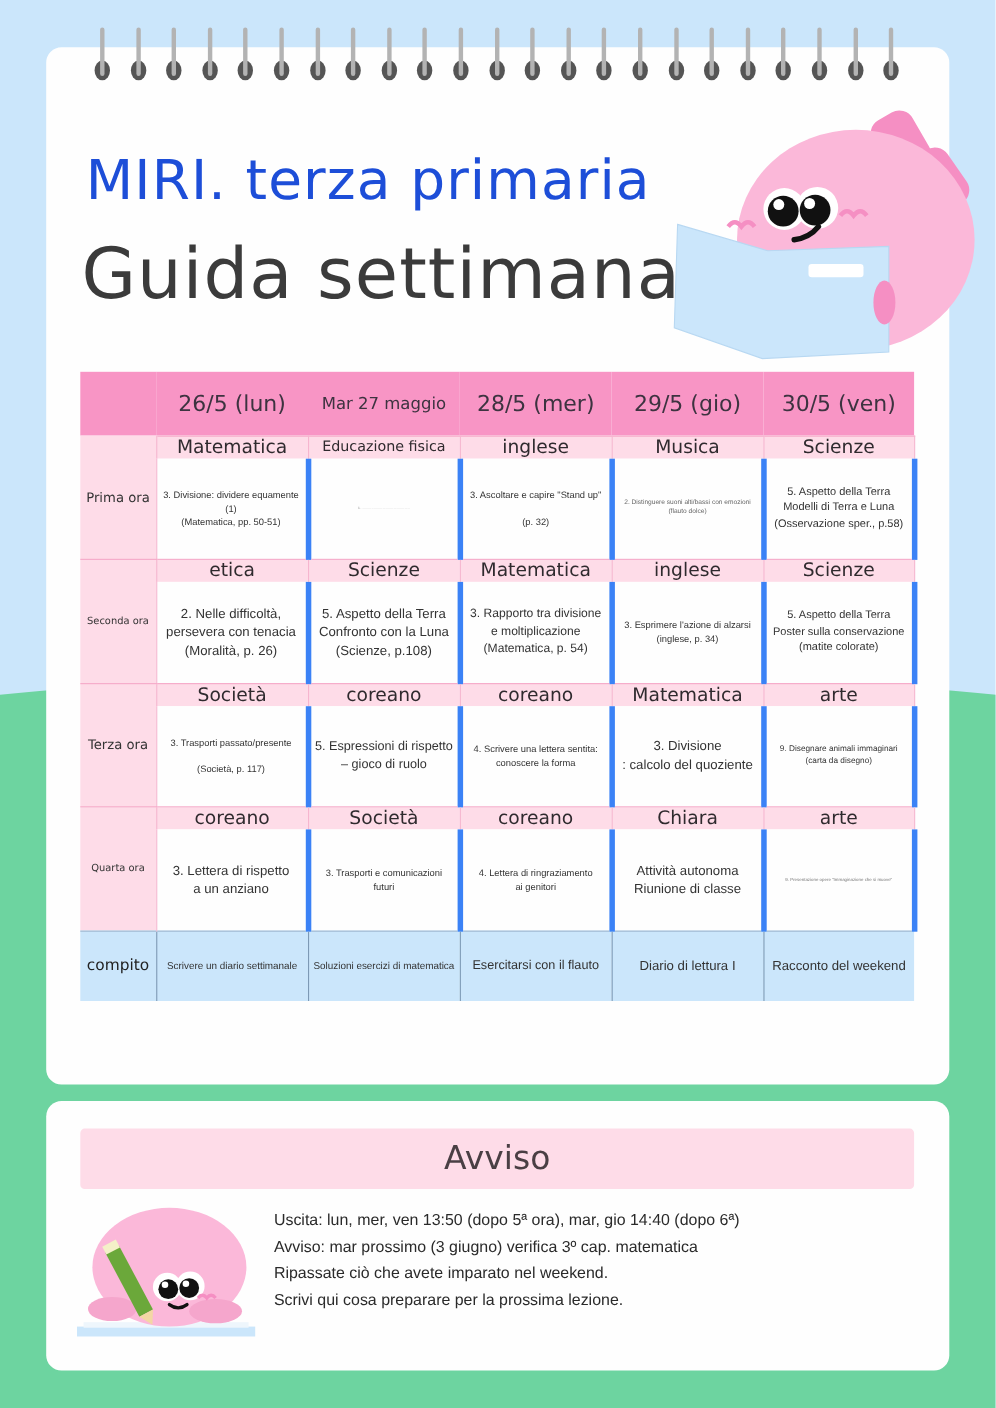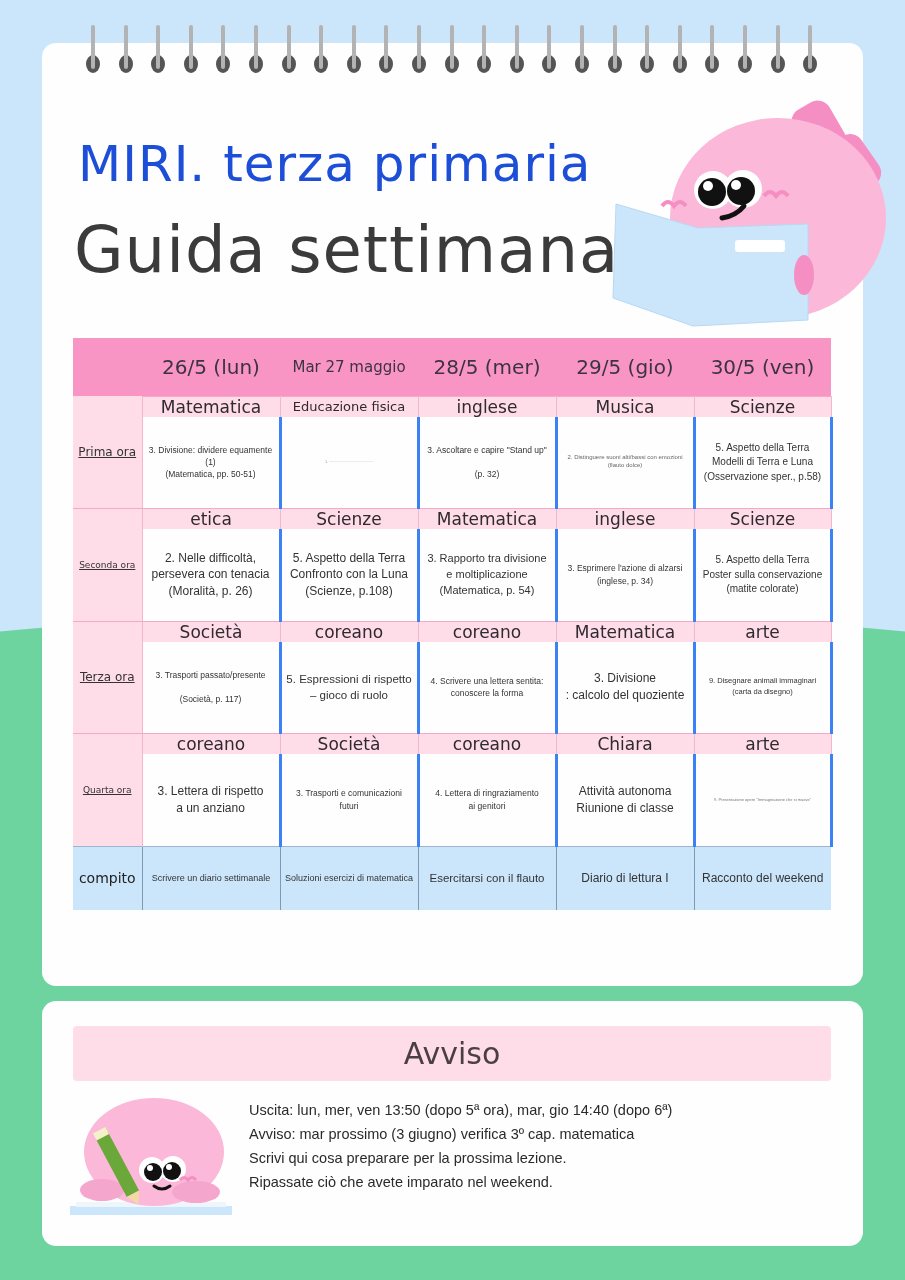--- a/index.html
+++ b/index.html
@@ -54,33 +54,33 @@
   .schedule td, .schedule th { text-align: center; vertical-align: middle; }
   .schedule .hdr-row th {
     background: #f895c5; height: 58px;
     font-family: "DejaVu Sans", sans-serif; font-weight: normal;
     font-size: 20px; color: #3d3340; padding-top: 0;
   }
   .schedule .hdr-row th.small { font-size: 15px; }
   .schedule .period-label {
     background: #fedce8; font-family: "DejaVu Sans", sans-serif;
     font-size: 12px; color: #333; width: 69px;
-    border-right: 1px solid #f6b5cf; border-bottom: 1px solid #f6a8c8; text-decoration: underline;
+    border-right: 1px solid #f6b5cf; border-bottom: 1px solid #f6a8c8;
   }
   .schedule .period-label.tiny { font-size: 9px; }
   .schedule .subj {
     background: #fedce8; height: 16px;
     font-family: "DejaVu Sans", sans-serif; font-size: 17px; color: #2f2a2e;
     border-right: 1px solid #f6b5cf; border-top: 1px solid #f6a8c8;
   }
   .schedule .subj.small { font-size: 13px; }
   .schedule .cell {
     background: #fefefe; height: 92px; padding: 2px 3px;
     font-size: 10px; color: #333; line-height: 1.45;
-    border-right: 3px solid #3b82f6;
+    border-right: 5px solid #3b82f6;
     white-space: pre-line;
   }
   .schedule .cell.s-lg { font-size: 12px; line-height: 1.4; }
   .schedule .cell.s-sm { font-size: 8.5px; }
   .schedule .cell.s-xs { font-size: 6px; line-height: 1.3; color: #666; }
   .schedule .cell.s-xxs { font-size: 3px; color: #888; }
   .schedule tr.last-row td.cell { border-bottom: 0; }
   .schedule .hw-row td {
     background: #cbe6fb; height: 64px;
     border-right: 1px solid #7d99b5; border-top: 1px solid #9db6cf;
@@ -372,15 +372,15 @@
   <circle cx="106" cy="81" r="9" fill="#111"></circle>
   <circle cx="84" cy="78" r="3" fill="#fff"></circle>
   <circle cx="103" cy="77" r="3" fill="#fff"></circle>
   <path d="M88 96 Q96 102 104 96" stroke="#111" stroke-width="3" fill="none" stroke-linecap="round"></path>
   <path d="M114 90 Q118 85 122 90 Q126 85 130 90" stroke="#f58fc3" stroke-width="3" fill="none"></path>
 </svg>
 
 <ul class="notice-list">
   <li>Uscita: lun, mer, ven 13:50 (dopo 5ª ora), mar, gio 14:40 (dopo 6ª)</li>
   <li>Avviso: mar prossimo (3 giugno) verifica 3º cap. matematica</li>
+  <li>Ripassate ciò che avete imparato nel weekend.</li>
   <li>Scrivi qui cosa preparare per la prossima lezione.</li>
-  <li>Ripassate ciò che avete imparato nel weekend.</li>
 </ul>
 
 </body></html>

